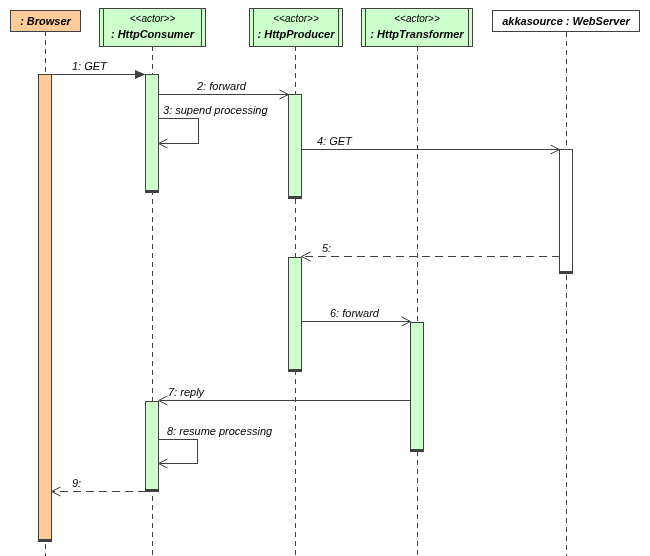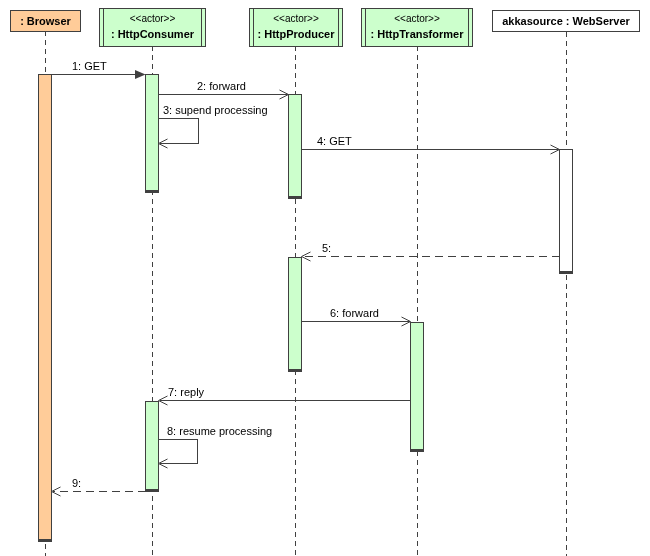--- a/index.html
+++ b/index.html
@@ -8,20 +8,21 @@
     background: #ffffff;
     width: 650px;
     height: 556px;
     overflow: hidden;
   }
   .stage {
     position: relative;
     width: 650px;
     height: 556px;
     background: #ffffff;
+    font-style: italic;
   }
   svg text {
     font-family: "Liberation Sans", sans-serif;
     fill: #000000;
   }
   .pname   { font-size: 11px; font-weight: bold; }
   .stereo  { font-size: 10px; font-weight: normal; }
   .msglbl  { font-size: 11px; font-weight: normal; }
   .ln      { stroke: #404040; stroke-width: 1; fill: none; }
   .lifeline{ stroke: #404040; stroke-width: 1; stroke-dasharray: 5 4; fill: none; }

